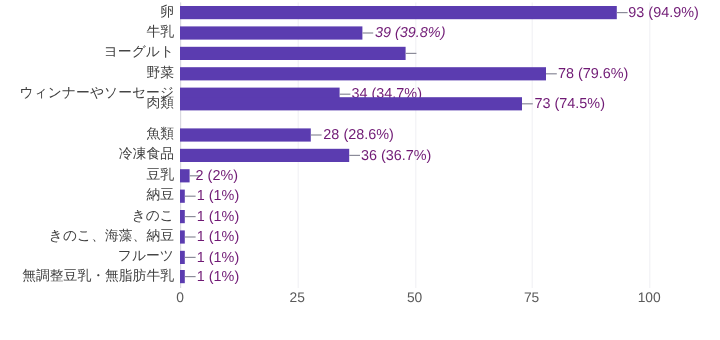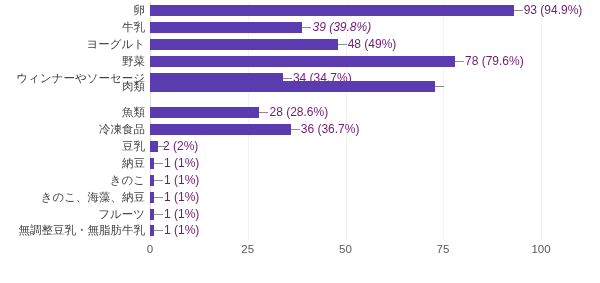--- a/index.html
+++ b/index.html
@@ -130,38 +130,38 @@
       <div class="row" style="top: 19px;">
         <div class="cat-label">牛乳</div>
         <div class="bar" style="width: 152.49px; background: rgb(91, 60, 176);"></div>
         <div class="leader" style="left: 302.49px;"></div>
         <div class="val-label" style="left: 312.49px; font-style: italic;">39 (39.8%)</div>
       </div>
       <div class="row" style="top: 36px;">
         <div class="cat-label">ヨーグルト</div>
         <div class="bar" style="width: 187.68px; background: rgb(91, 60, 176);"></div>
         <div class="leader" style="left: 337.68px;"></div>
-        <div class="val-label" style="left: 347.68px;">48 (49%)</div>
       </div>
       <div class="row" style="top: 53px;">
         <div class="cat-label">野菜</div>
         <div class="bar" style="width: 304.98px; background: rgb(91, 60, 176);"></div>
         <div class="leader" style="left: 454.98px;"></div>
         <div class="val-label" style="left: 464.98px;">78 (79.6%)</div>
       </div>
       <div class="row" style="top: 70px;">
         <div class="cat-label">ウィンナーやソーセージ</div>
         <div class="bar" style="width: 132.94px; background: rgb(91, 60, 176);"></div>
         <div class="leader" style="left: 282.94px;"></div>
         <div class="val-label" style="left: 292.94px;">34 (34.7%)</div>
       </div>
       <div class="row" style="top: 78px;">
         <div class="cat-label">肉類</div>
         <div class="bar" style="width: 285.43px; background: rgb(91, 60, 176);"></div>
         <div class="leader" style="left: 435.43px;"></div>
+        <div class="val-label" style="left: 445.43px;">73 (74.5%)</div>
       </div>
       <div class="row" style="top: 104px;">
         <div class="cat-label">魚類</div>
         <div class="bar" style="width: 109.48px; background: rgb(91, 60, 176);"></div>
         <div class="leader" style="left: 259.48px;"></div>
         <div class="val-label" style="left: 269.48px;">28 (28.6%)</div>
       </div>
       <div class="row" style="top: 121px;">
         <div class="cat-label">冷凍食品</div>
         <div class="bar" style="width: 140.76px; background: rgb(91, 60, 176);"></div>

